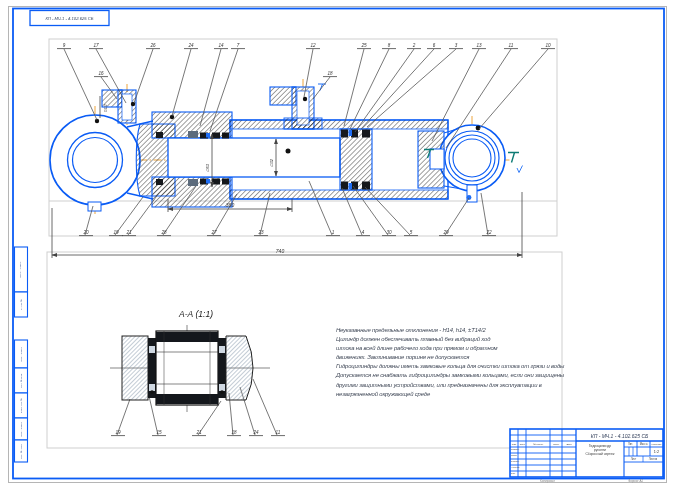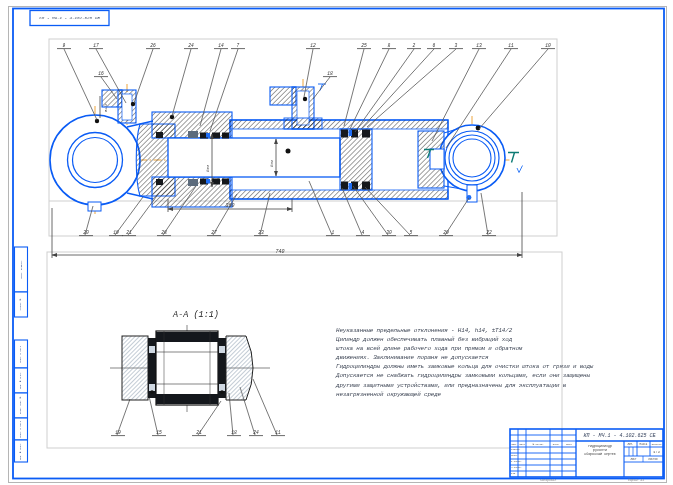--- a/index.html
+++ b/index.html
@@ -1,17 +1,17 @@
 <!DOCTYPE html>
 <html><head>
 <meta charset="utf-8">
 <style>
   html,body{margin:0;padding:0;background:#fff;}
   #sheet{position:relative;width:673px;height:485px;background:#fff;overflow:hidden;
-         font-family:Liberation Mono, monospace;}
+         font-family:Liberation Sans, sans-serif;}
   #sheet svg{position:absolute;left:0;top:0;}
   .ov{position:absolute;color:#3e4757;}
   .center{display:flex;align-items:center;justify-content:center;text-align:center;}
   .it{font-style:italic;}
   .techline{white-space:nowrap;font-style:italic;color:#3f4756;
             font-size:5.9px;line-height:9.1px;letter-spacing:-0.15px;}
   .tb-txt{color:#35425c;}
   .vert{display:flex;align-items:center;justify-content:center;overflow:visible;}
   .vert span{transform:rotate(-90deg);white-space:nowrap;font-size:2.4px;color:#35508c;}
 </style>

